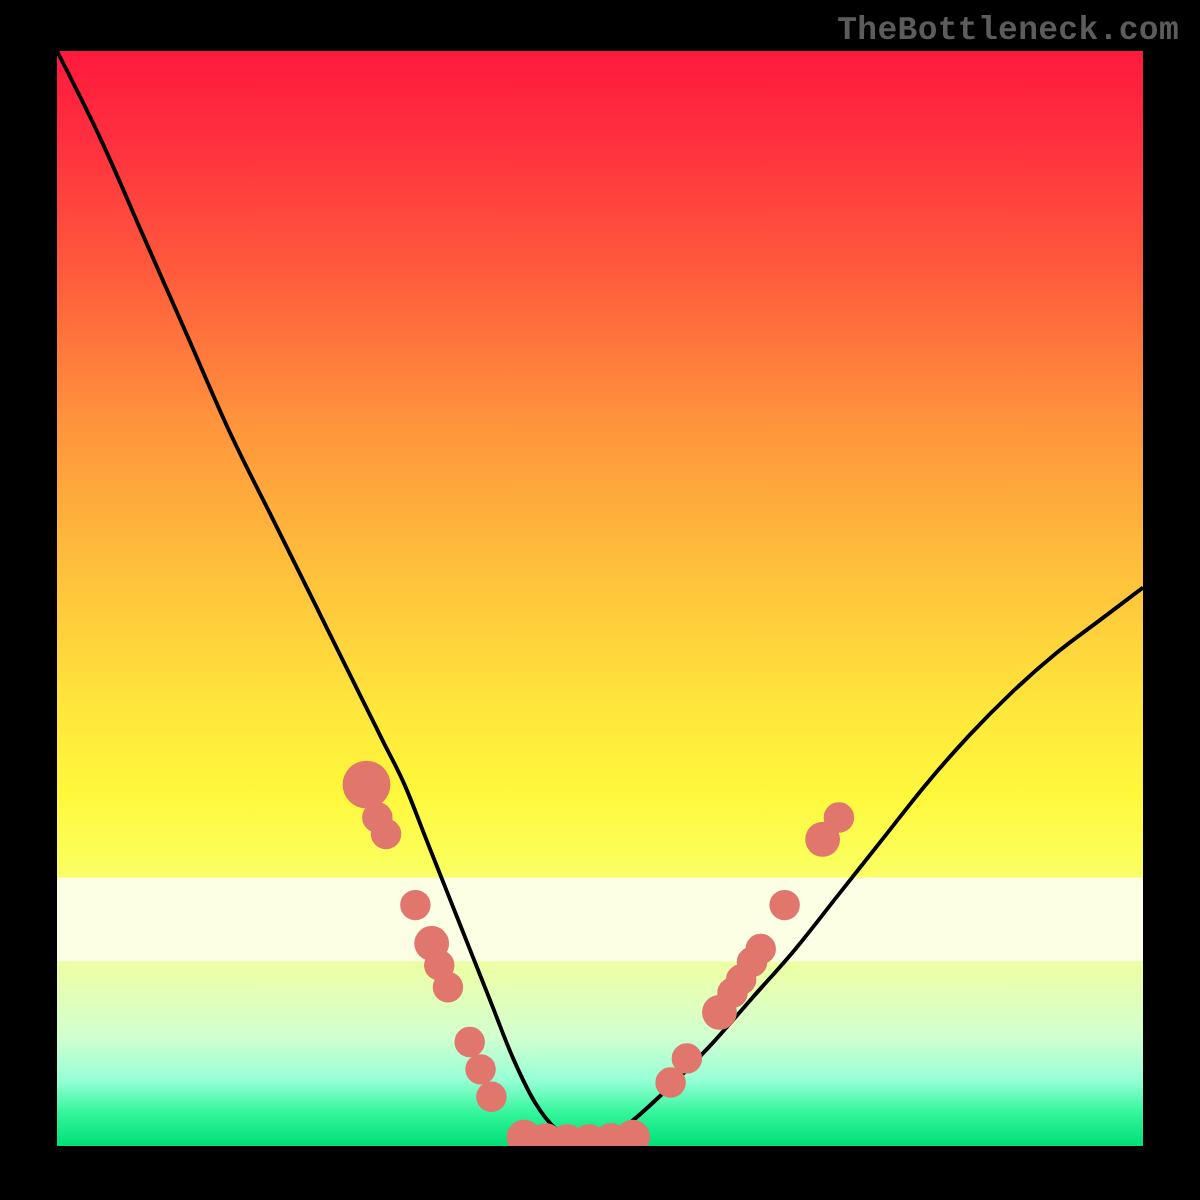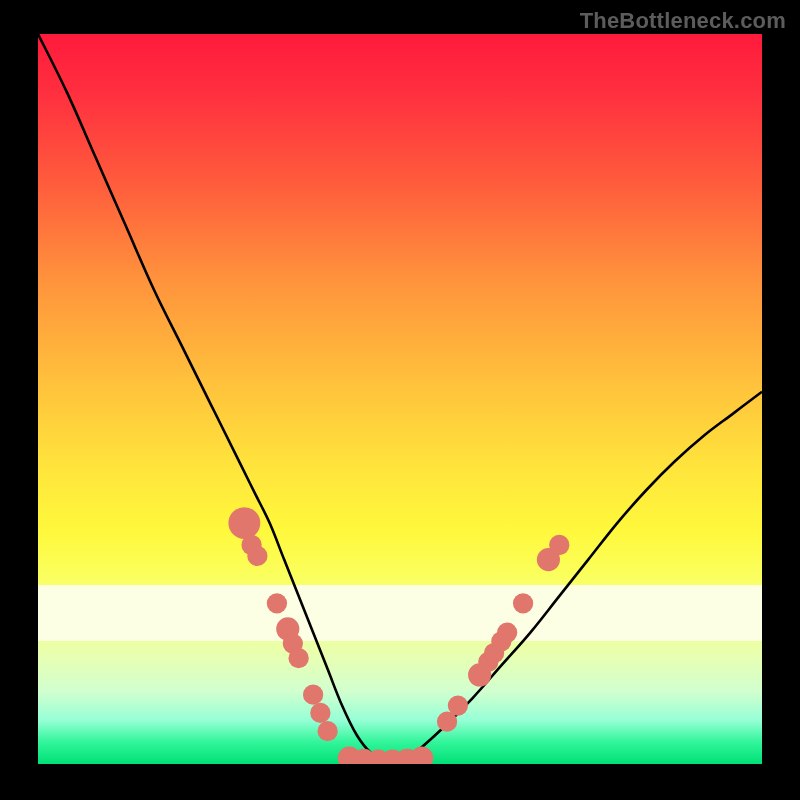--- a/index.html
+++ b/index.html
@@ -7,21 +7,21 @@
   .frame {
     position: relative;
     width: 800px;
     height: 800px;
     background: #000;
   }
   .watermark {
     position: absolute;
     top: 8px;
     right: 14px;
-    font-family: Liberation Sans, sans-serif;
+    font-family: Liberation Mono, monospace;
     font-size: 22px;
     font-weight: bold;
     color: #5c5c5c;
     letter-spacing: 0.2px;
     z-index: 30;
   }
   .plot {
     position: absolute;
     left: 38px;
     top: 34px;

